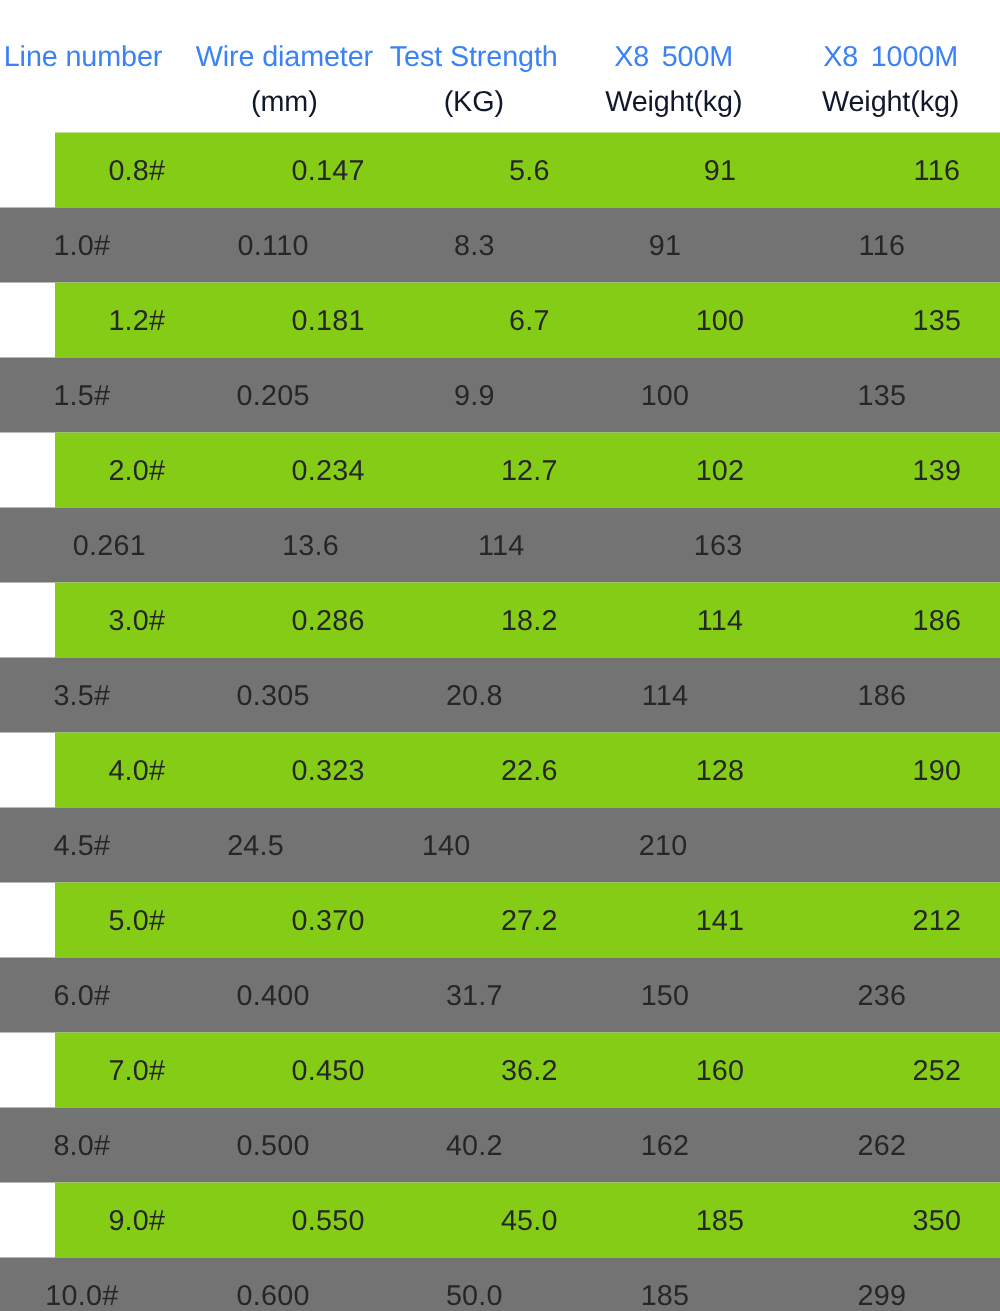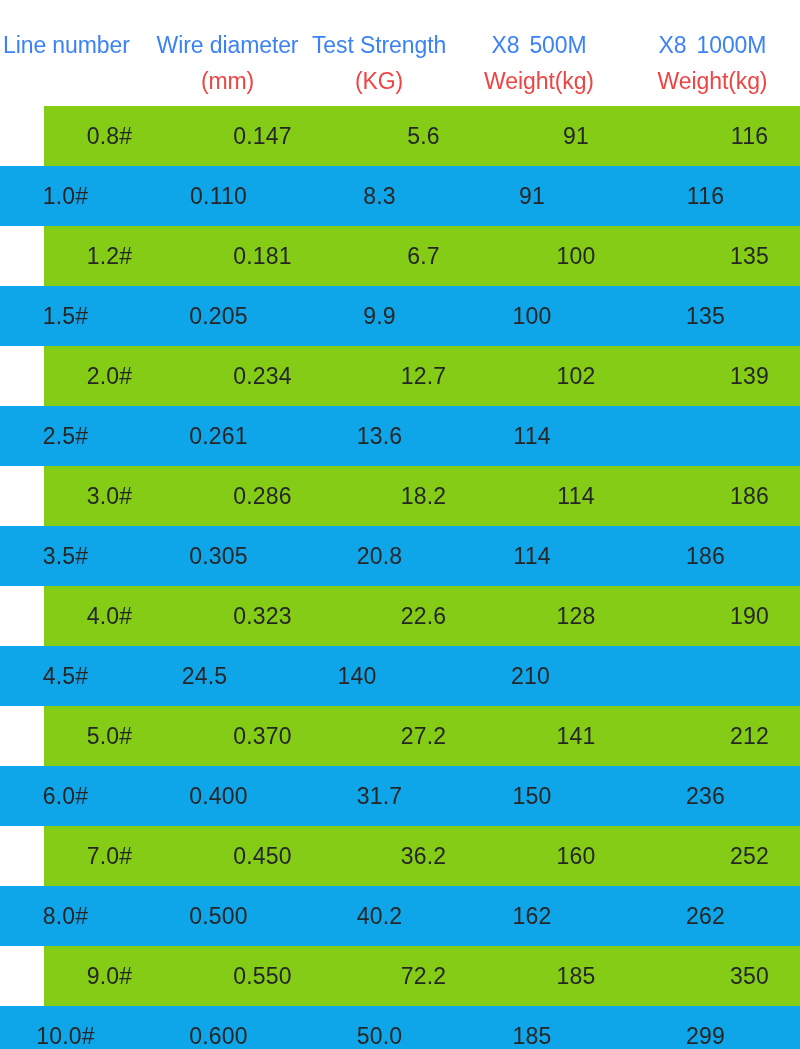--- a/index.html
+++ b/index.html
@@ -54,21 +54,21 @@
   .th.c0 { width: 150px; text-align: left; padding-left: 3px; box-sizing: border-box; }
   .th.c1 { width: 155px; }
   .th.c2 { width: 148px; }
   .th.c3 { width: 172px; }
   .th.c4 { width: 175px; }
 
   .th-sub {
     font-size: 23px;
     line-height: 30px;
     font-weight: 400;
-    color: #ef4444;
+    color: #0f172a;
     text-align: center;
     white-space: nowrap;
     letter-spacing: -0.1px;
   }
   .th-sub.c0 { width: 150px; }
   .th-sub.c1 { width: 155px; }
   .th-sub.c2 { width: 148px; }
   .th-sub.c3 { width: 172px; }
   .th-sub.c4 { width: 175px; }
 
@@ -80,21 +80,21 @@
     left: 0;
     top: 106px;
     width: 800px;
   }
   .trow {
     position: relative;
     width: 800px;
     height: 60px;
     display: flex;
     align-items: center;
-    background: #0ea5e9;
+    background: #737373;
   }
   .trow.striped {
     background: #84cc16;
     margin-left: 44px;
   }
   .trow.striped::after {
     content: "";
     position: absolute;
     left: 0;
     right: 0;
@@ -173,24 +173,24 @@
         <div class="td c4">135</div>
       </div>
       <div class="trow striped">
         <div class="td c0">2.0#</div>
         <div class="td c1">0.234</div>
         <div class="td c2">12.7</div>
         <div class="td c3">102</div>
         <div class="td c4">139</div>
       </div>
       <div class="trow">
-        <div class="td c0">2.5#</div>
         <div class="td c1">0.261</div>
         <div class="td c2">13.6</div>
         <div class="td c3">114</div>
+        <div class="td c4">163</div>
       </div>
       <div class="trow striped">
         <div class="td c0">3.0#</div>
         <div class="td c1">0.286</div>
         <div class="td c2">18.2</div>
         <div class="td c3">114</div>
         <div class="td c4">186</div>
       </div>
       <div class="trow">
         <div class="td c0">3.5#</div>
@@ -236,21 +236,21 @@
       <div class="trow">
         <div class="td c0">8.0#</div>
         <div class="td c1">0.500</div>
         <div class="td c2">40.2</div>
         <div class="td c3">162</div>
         <div class="td c4">262</div>
       </div>
       <div class="trow striped">
         <div class="td c0">9.0#</div>
         <div class="td c1">0.550</div>
-        <div class="td c2">72.2</div>
+        <div class="td c2">45.0</div>
         <div class="td c3">185</div>
         <div class="td c4">350</div>
       </div>
       <div class="trow">
         <div class="td c0">10.0#</div>
         <div class="td c1">0.600</div>
         <div class="td c2">50.0</div>
         <div class="td c3">185</div>
         <div class="td c4">299</div>
       </div>

